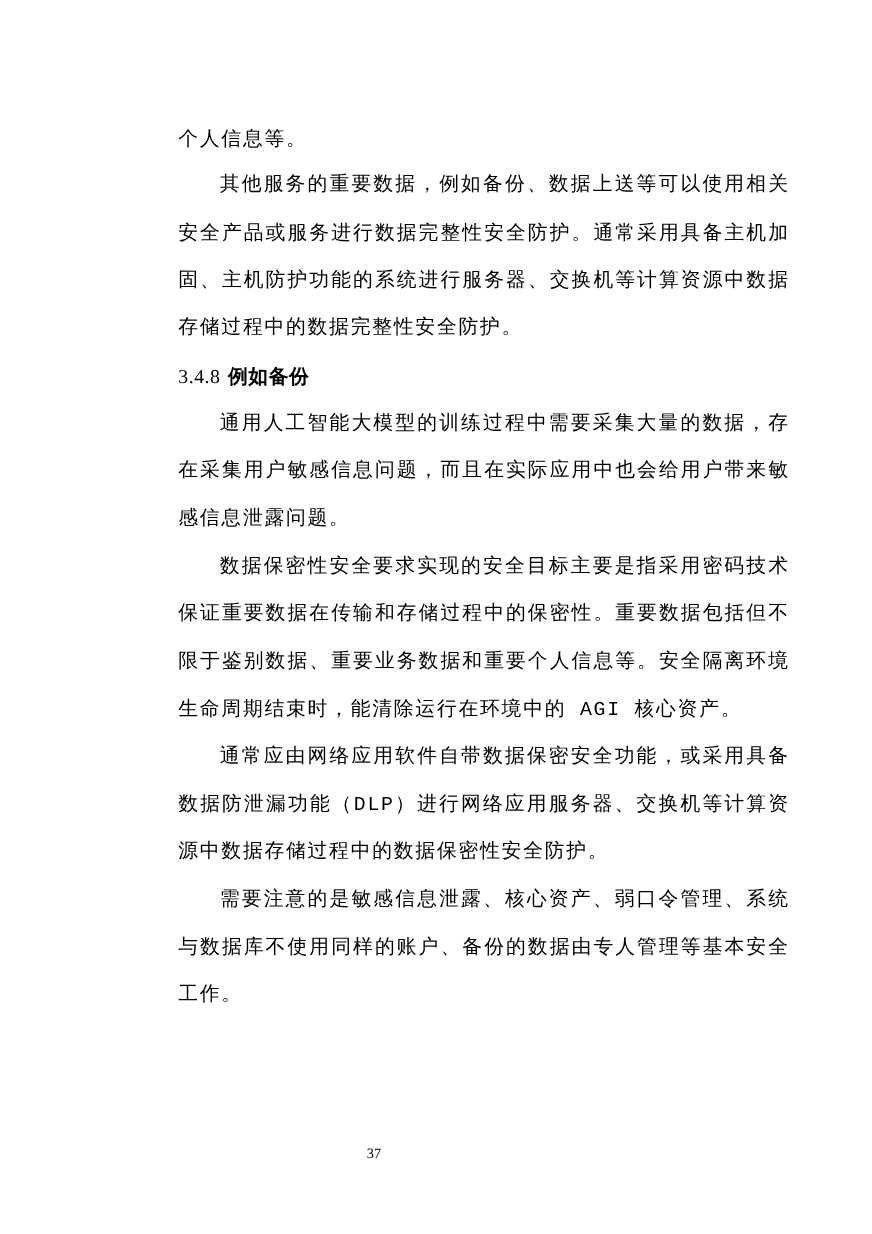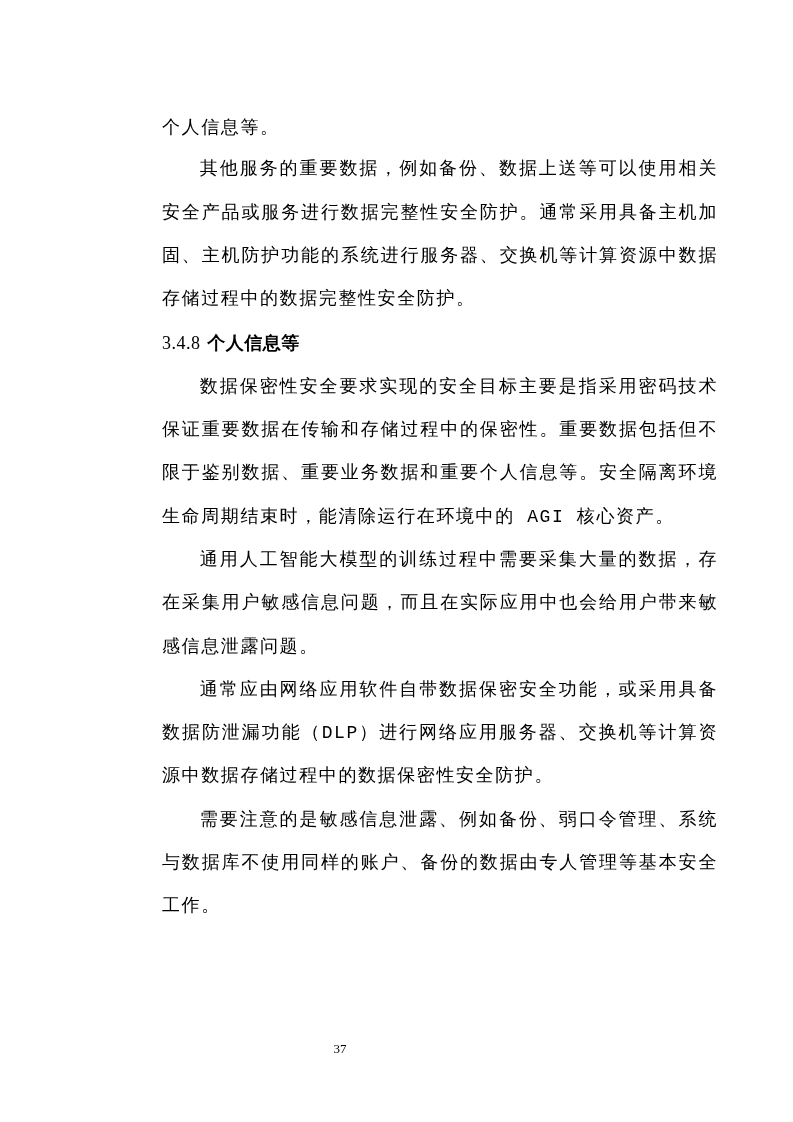--- a/index.html
+++ b/index.html
@@ -17,22 +17,22 @@
 </style>
 </head>
 <body>
 
 <div class="page">
   <p class="para">个人信息等。</p>
   <p class="para indent">其他服务的重要数据，例如备份、数据上送等可以使用相关安全产品或服务进行数据完整性安全防护。通常采用具备主机加固、主机防护功能的系统进行服务器、交换机等计算资源中数据存储过程中的数据完整性安全防护。</p>
 
   <h3 class="heading">
     <span class="num">3.4.8</span>
-    <span>个人信息等</span>
+    <span>例如备份</span>
   </h3>
 
+  <p class="para indent">通用人工智能大模型的训练过程中需要采集大量的数据，存在采集用户敏感信息问题，而且在实际应用中也会给用户带来敏感信息泄露问题。</p>
   <p class="para indent">数据保密性安全要求实现的安全目标主要是指采用密码技术保证重要数据在传输和存储过程中的保密性。重要数据包括但不限于鉴别数据、重要业务数据和重要个人信息等。安全隔离环境生命周期结束时，能清除运行在环境中的 AGI 核心资产。</p>
-  <p class="para indent">通用人工智能大模型的训练过程中需要采集大量的数据，存在采集用户敏感信息问题，而且在实际应用中也会给用户带来敏感信息泄露问题。</p>
   <p class="para indent">通常应由网络应用软件自带数据保密安全功能，或采用具备数据防泄漏功能（DLP）进行网络应用服务器、交换机等计算资源中数据存储过程中的数据保密性安全防护。</p>
-  <p class="para indent">需要注意的是敏感信息泄露、例如备份、弱口令管理、系统与数据库不使用同样的账户、备份的数据由专人管理等基本安全工作。</p>
+  <p class="para indent">需要注意的是敏感信息泄露、核心资产、弱口令管理、系统与数据库不使用同样的账户、备份的数据由专人管理等基本安全工作。</p>
 </div>
 
 <div class="pagenum">37</div>
 
 </body></html>

